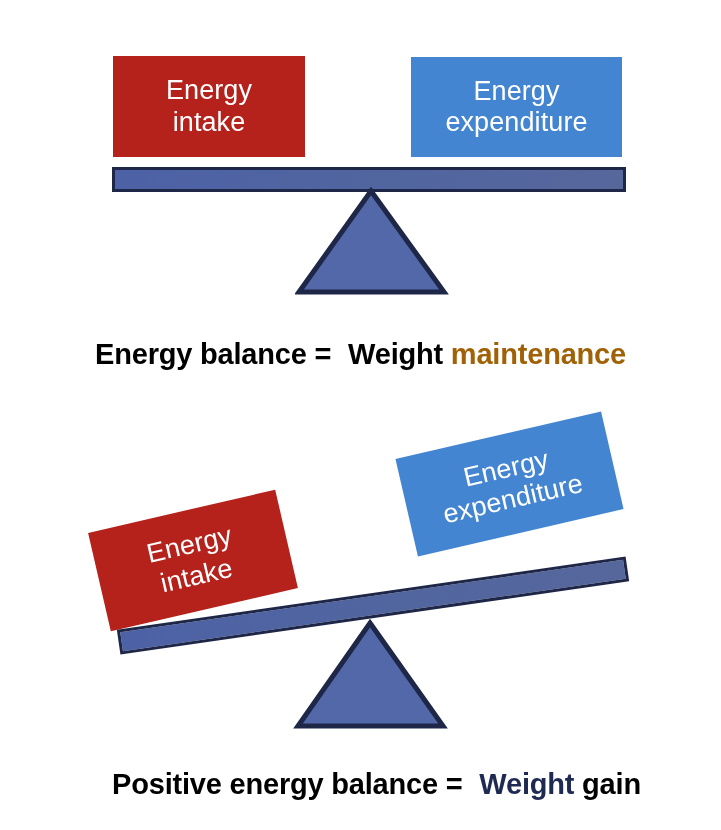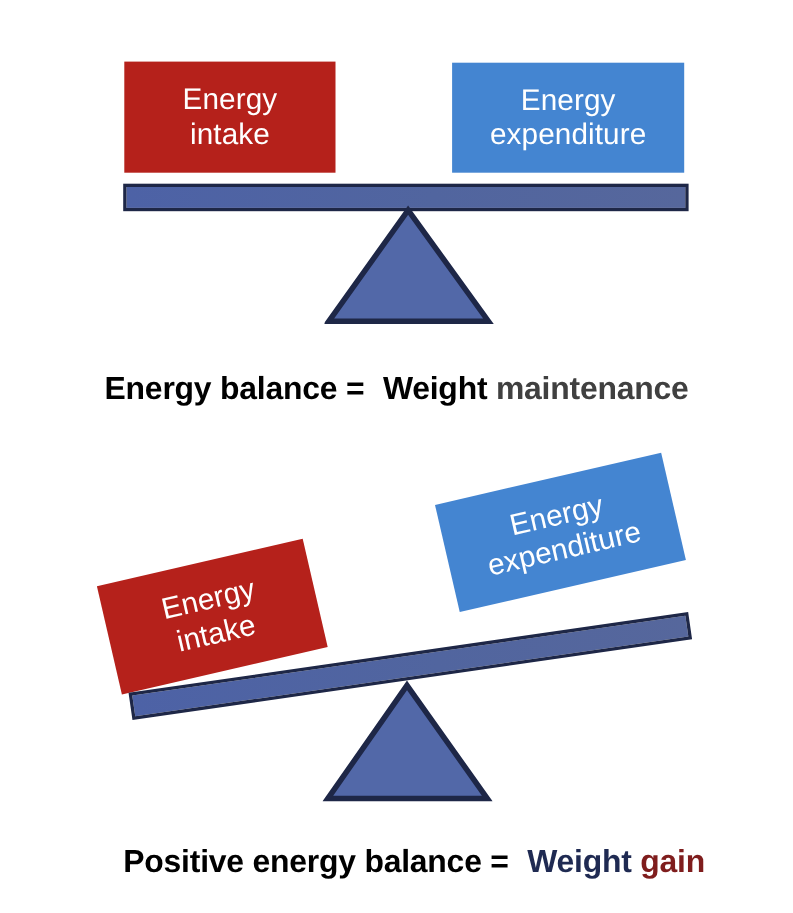--- a/index.html
+++ b/index.html
@@ -92,21 +92,21 @@
     <div class="beam" style="left:112px; top:167px; width:514px; height:25px;
                 background:linear-gradient(90deg,#4d62a6 0%,#51659f 55%,#56679c 100%);"></div>
 
     <div class="fulcrum" style="left:295px; top:186px; width:155px; height:112px;">
       <svg width="155" height="112" viewBox="0 0 155 112">
         <polygon points="76,5 149,106 4,106" fill="#5268A8" stroke="#1e2747" stroke-width="5" stroke-linejoin="miter"></polygon>
       </svg>
     </div>
 
     <div class="caption" style="top:338px;">
-      <span class="seg" style="color:#000000;text-align:right;">Energy balance = </span><span class="sp"></span><span class="seg" style="color:#000000;">Weight </span><span class="seg" style="color:#404040;text-align:right;">maintenance</span>
+      <span class="seg" style="color:#000000;text-align:right;">Energy balance = </span><span class="sp"></span><span class="seg" style="color:#000000;">Weight </span><span class="seg" style="color:#a16207;text-align:right;">maintenance</span>
     </div>
   </div>
 
   <div class="scale">
 
     <div class="box" style="left:404px; top:434px; width:211px; height:100px; background:#4485D1;
                 transform:rotate(-13deg); transform-origin:50% 50%;">
       <span>Energy</span>
       <span>expenditure</span>
     </div>
@@ -121,17 +121,17 @@
                 background:linear-gradient(90deg,#4d62a6 0%,#51659f 55%,#56679c 100%);
                 transform:rotate(-8.2deg); transform-origin:50% 50%;"></div>
 
     <div class="fulcrum" style="left:293px; top:618px; width:155px; height:115px;">
       <svg width="155" height="115" viewBox="0 0 155 115">
         <polygon points="77,5 150,108 5,108" fill="#5268A8" stroke="#1e2747" stroke-width="5" stroke-linejoin="miter"></polygon>
       </svg>
     </div>
 
     <div class="caption" style="top:768px;">
-      <span class="seg" style="color:#000000;margin-left:32px;">Positive energy balance = </span><span class="sp"></span><span class="seg" style="color:#1F2A52;">Weight </span><span class="seg" style="color:#7f1d1d;">gain</span>
+      <span class="seg" style="color:#000000;margin-left:32px;">Positive energy balance = </span><span class="sp"></span><span class="seg" style="color:#1F2A52;">Weight </span><span class="seg" style="color:#000000;">gain</span>
     </div>
   </div>
 
 </div>
 
 </body></html>

